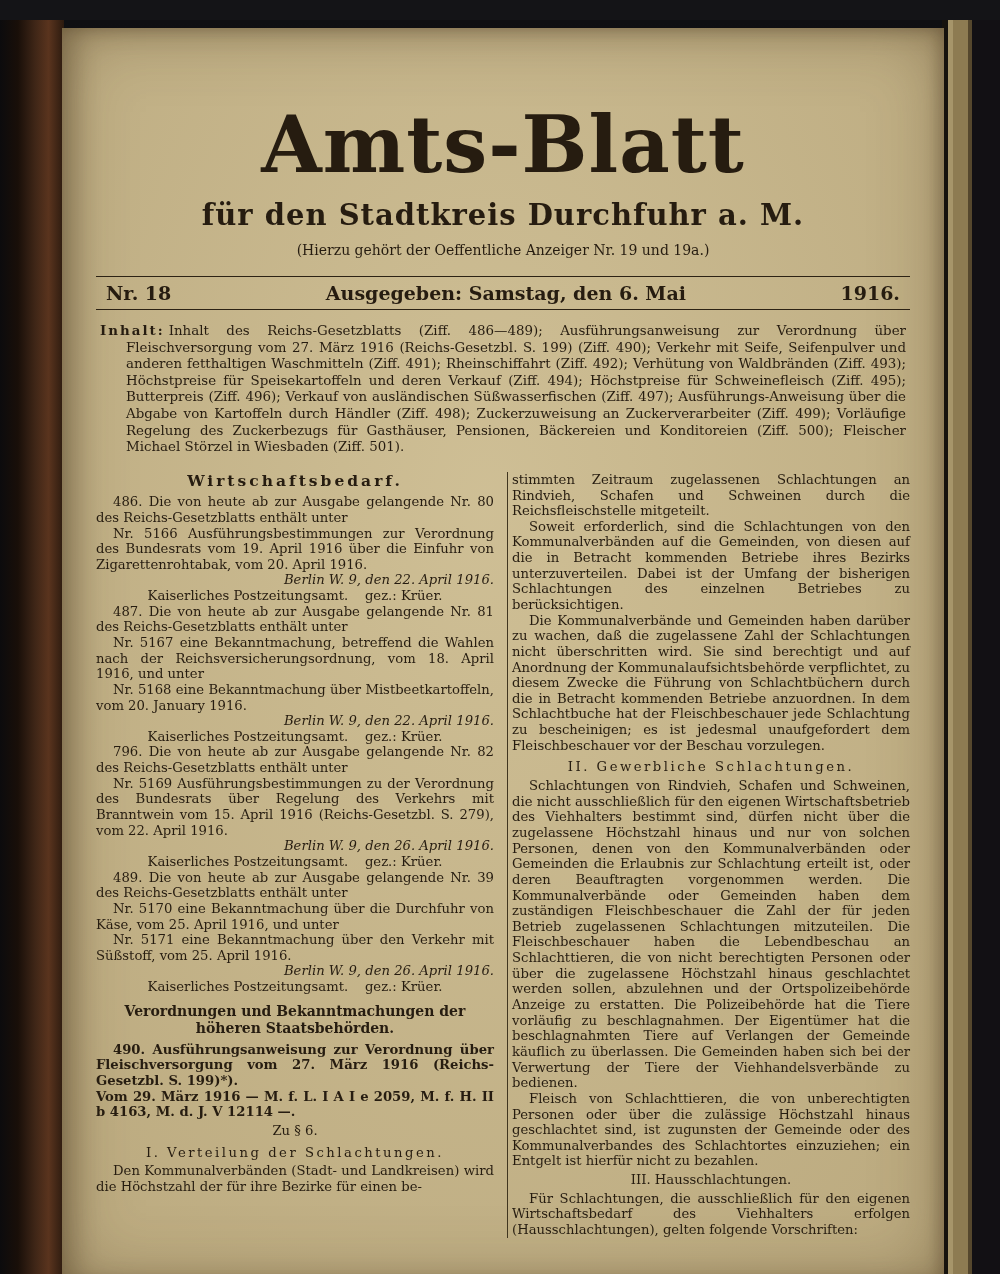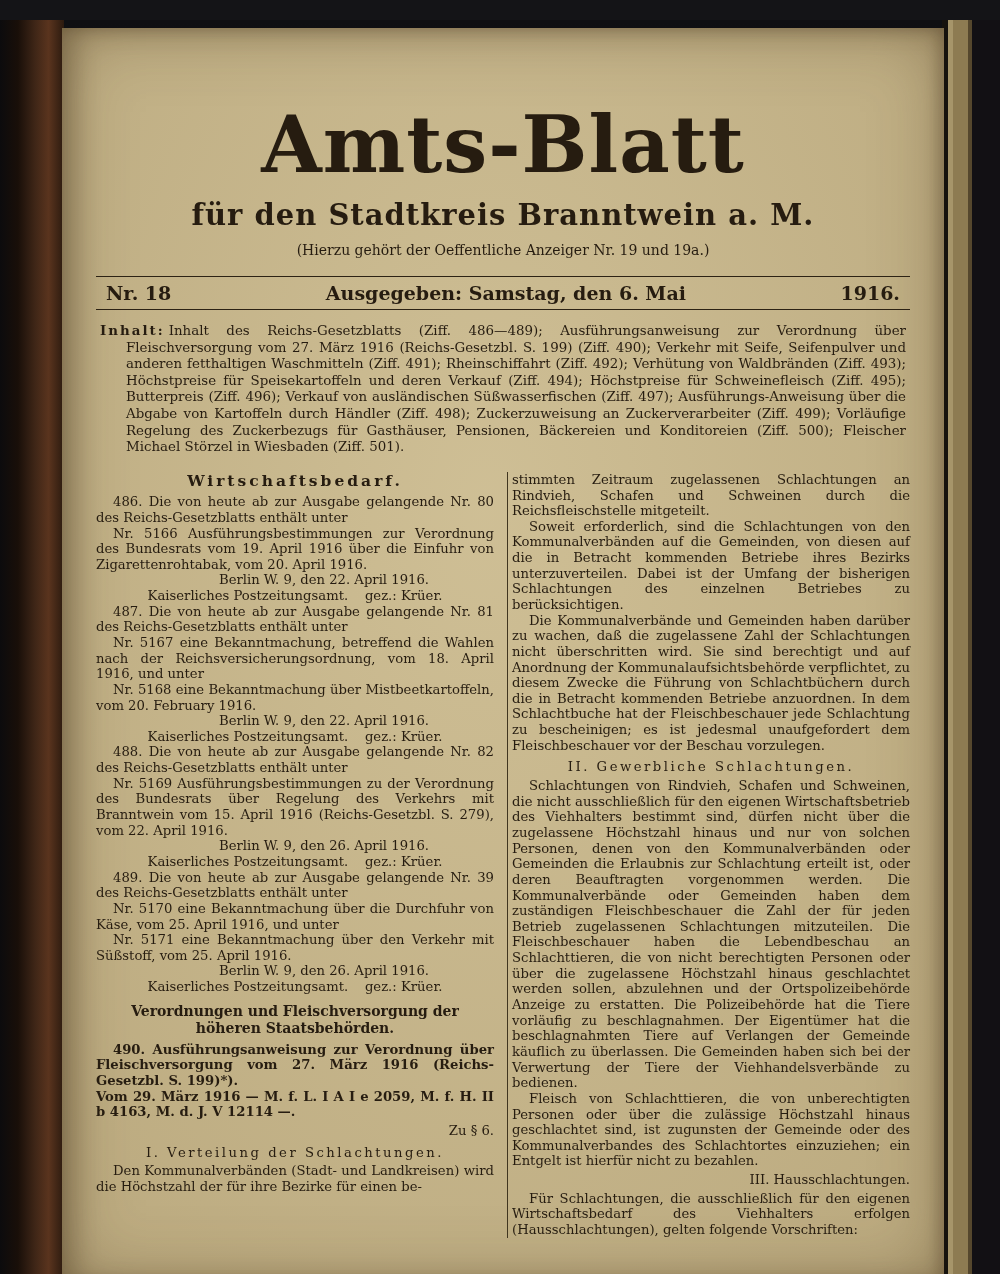--- a/index.html
+++ b/index.html
@@ -68,37 +68,37 @@
     font-size:13.2px; line-height:1.185; text-align:justify;
   }
   .col-left  { padding-right:13px; }
   .col-right { border-left:1px solid #40351f; padding-left:4px; }
   .col p { margin:0; }
   .h1 { text-align:center; font-weight:bold; font-size:15.5px; letter-spacing:3px; margin:0 0 4px !important; }
   .h2 { text-align:center; font-weight:bold; font-size:14px; width:86%; margin:8px auto 4px !important; line-height:1.25; }
   .p    { text-indent:17px; }
   .ni   { text-indent:0 !important; }
   .pb   { font-weight:bold; }
-  .date { text-indent:0; padding-left:58px; text-align:center; }
+  .date { text-indent:0; padding-left:58px; text-align:right;font-style:italic; }
   .sig  { text-indent:0; text-align:center; }
-  .c    { text-indent:0; text-align:right; margin:3px 0 !important; }
+  .c    { text-indent:0; text-align:center; margin:3px 0 !important; }
   .cs   { text-indent:0; text-align:center; letter-spacing:2.5px; margin:6px 0 3px !important; }
 </style>
 </head>
 <body>
 
 <div class="scene">
   <div class="spine"></div>
   <div class="page-stack"></div>
 
   <div class="paper">
 
     <header class="masthead">
       <div class="title">Amts-Blatt</div>
-      <div class="subtitle">für den Stadtkreis Branntwein a. M.</div>
+      <div class="subtitle">für den Stadtkreis Durchfuhr a. M.</div>
       <div class="note">(Hierzu gehört der Oeffentliche Anzeiger Nr. 19 und 19a.)</div>
     </header>
 
     <div class="issuebar">
       <span>Nr. 18</span>
       <span>Ausgegeben: Samstag, den 6. Mai</span>
       <span>1916.</span>
     </div>
 
     <div class="inhalt">
@@ -108,33 +108,33 @@
     <div class="columns">
 
       <div class="col col-left">
         <p class="h1">Wirtschaftsbedarf.</p>
         <p class="p">486. Die von heute ab zur Ausgabe gelangende Nr. 80 des Reichs-Gesetzblatts enthält unter</p>
         <p class="p">Nr. 5166 Ausführungsbestimmungen zur Verordnung des Bundesrats vom 19. April 1916 über die Einfuhr von Zigarettenrohtabak, vom 20. April 1916.</p>
         <p class="date">Berlin W. 9, den 22. April 1916.</p>
         <p class="sig">Kaiserliches Postzeitungsamt.&nbsp;&nbsp;&nbsp;&nbsp;gez.: Krüer.</p>
         <p class="p">487. Die von heute ab zur Ausgabe gelangende Nr. 81 des Reichs-Gesetzblatts enthält unter</p>
         <p class="p">Nr. 5167 eine Bekanntmachung, betreffend die Wahlen nach der Reichsversicherungsordnung, vom 18. April 1916, und unter</p>
-        <p class="p">Nr. 5168 eine Bekanntmachung über Mistbeetkartoffeln, vom 20. February 1916.</p>
+        <p class="p">Nr. 5168 eine Bekanntmachung über Mistbeetkartoffeln, vom 20. January 1916.</p>
         <p class="date">Berlin W. 9, den 22. April 1916.</p>
         <p class="sig">Kaiserliches Postzeitungsamt.&nbsp;&nbsp;&nbsp;&nbsp;gez.: Krüer.</p>
-        <p class="p">488. Die von heute ab zur Ausgabe gelangende Nr. 82 des Reichs-Gesetzblatts enthält unter</p>
+        <p class="p">796. Die von heute ab zur Ausgabe gelangende Nr. 82 des Reichs-Gesetzblatts enthält unter</p>
         <p class="p">Nr. 5169 Ausführungsbestimmungen zu der Verordnung des Bundesrats über Regelung des Verkehrs mit Branntwein vom 15. April 1916 (Reichs-Gesetzbl. S. 279), vom 22. April 1916.</p>
         <p class="date">Berlin W. 9, den 26. April 1916.</p>
         <p class="sig">Kaiserliches Postzeitungsamt.&nbsp;&nbsp;&nbsp;&nbsp;gez.: Krüer.</p>
         <p class="p">489. Die von heute ab zur Ausgabe gelangende Nr. 39 des Reichs-Gesetzblatts enthält unter</p>
         <p class="p">Nr. 5170 eine Bekanntmachung über die Durchfuhr von Käse, vom 25. April 1916, und unter</p>
         <p class="p">Nr. 5171 eine Bekanntmachung über den Verkehr mit Süßstoff, vom 25. April 1916.</p>
         <p class="date">Berlin W. 9, den 26. April 1916.</p>
         <p class="sig">Kaiserliches Postzeitungsamt.&nbsp;&nbsp;&nbsp;&nbsp;gez.: Krüer.</p>
-        <p class="h2">Verordnungen und Fleischversorgung der höheren Staatsbehörden.</p>
+        <p class="h2">Verordnungen und Bekanntmachungen der höheren Staatsbehörden.</p>
         <p class="p pb">490. Ausführungsanweisung zur Verordnung über Fleischversorgung vom 27. März 1916 (Reichs-Gesetzbl. S. 199)*).</p>
         <p class="pb ni">Vom 29. März 1916 — M. f. L. I A I e 2059, M. f. H. II b 4163, M. d. J. V 12114 —.</p>
         <p class="c">Zu § 6.</p>
         <p class="cs">I. Verteilung der Schlachtungen.</p>
         <p class="p">Den Kommunalverbänden (Stadt- und Landkreisen) wird die Höchstzahl der für ihre Bezirke für einen be-</p>
       </div>
 
       <div class="col col-right">
         <p class="p ni">stimmten Zeitraum zugelassenen Schlachtungen an Rindvieh, Schafen und Schweinen durch die Reichsfleischstelle mitgeteilt.</p>
         <p class="p">Soweit erforderlich, sind die Schlachtungen von den Kommunalverbänden auf die Gemeinden, von diesen auf die in Betracht kommenden Betriebe ihres Bezirks unterzuverteilen. Dabei ist der Umfang der bisherigen Schlachtungen des einzelnen Betriebes zu berücksichtigen.</p>

